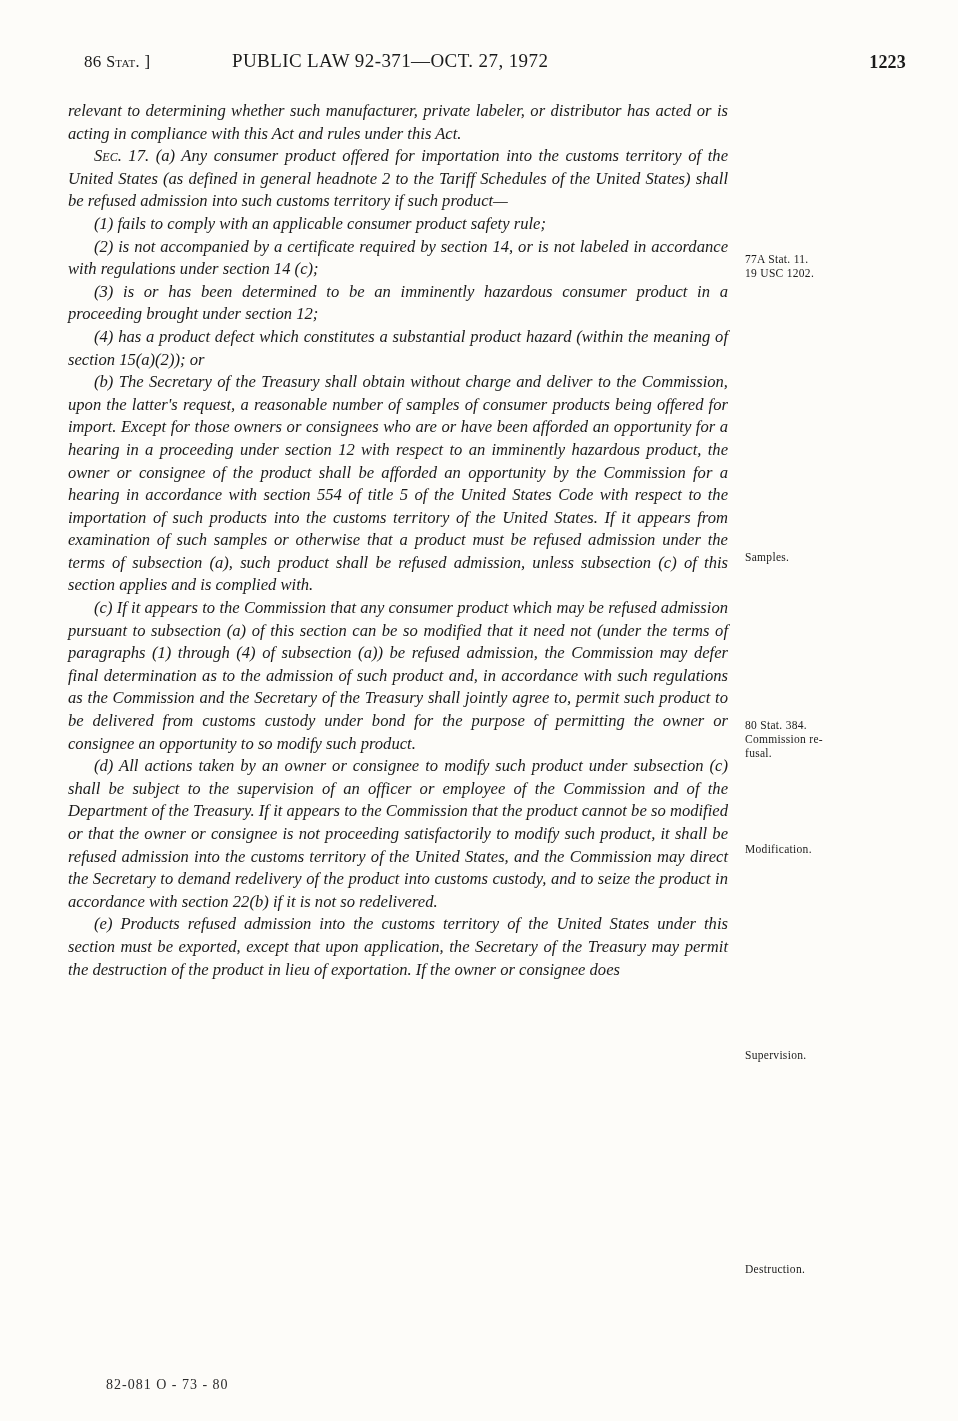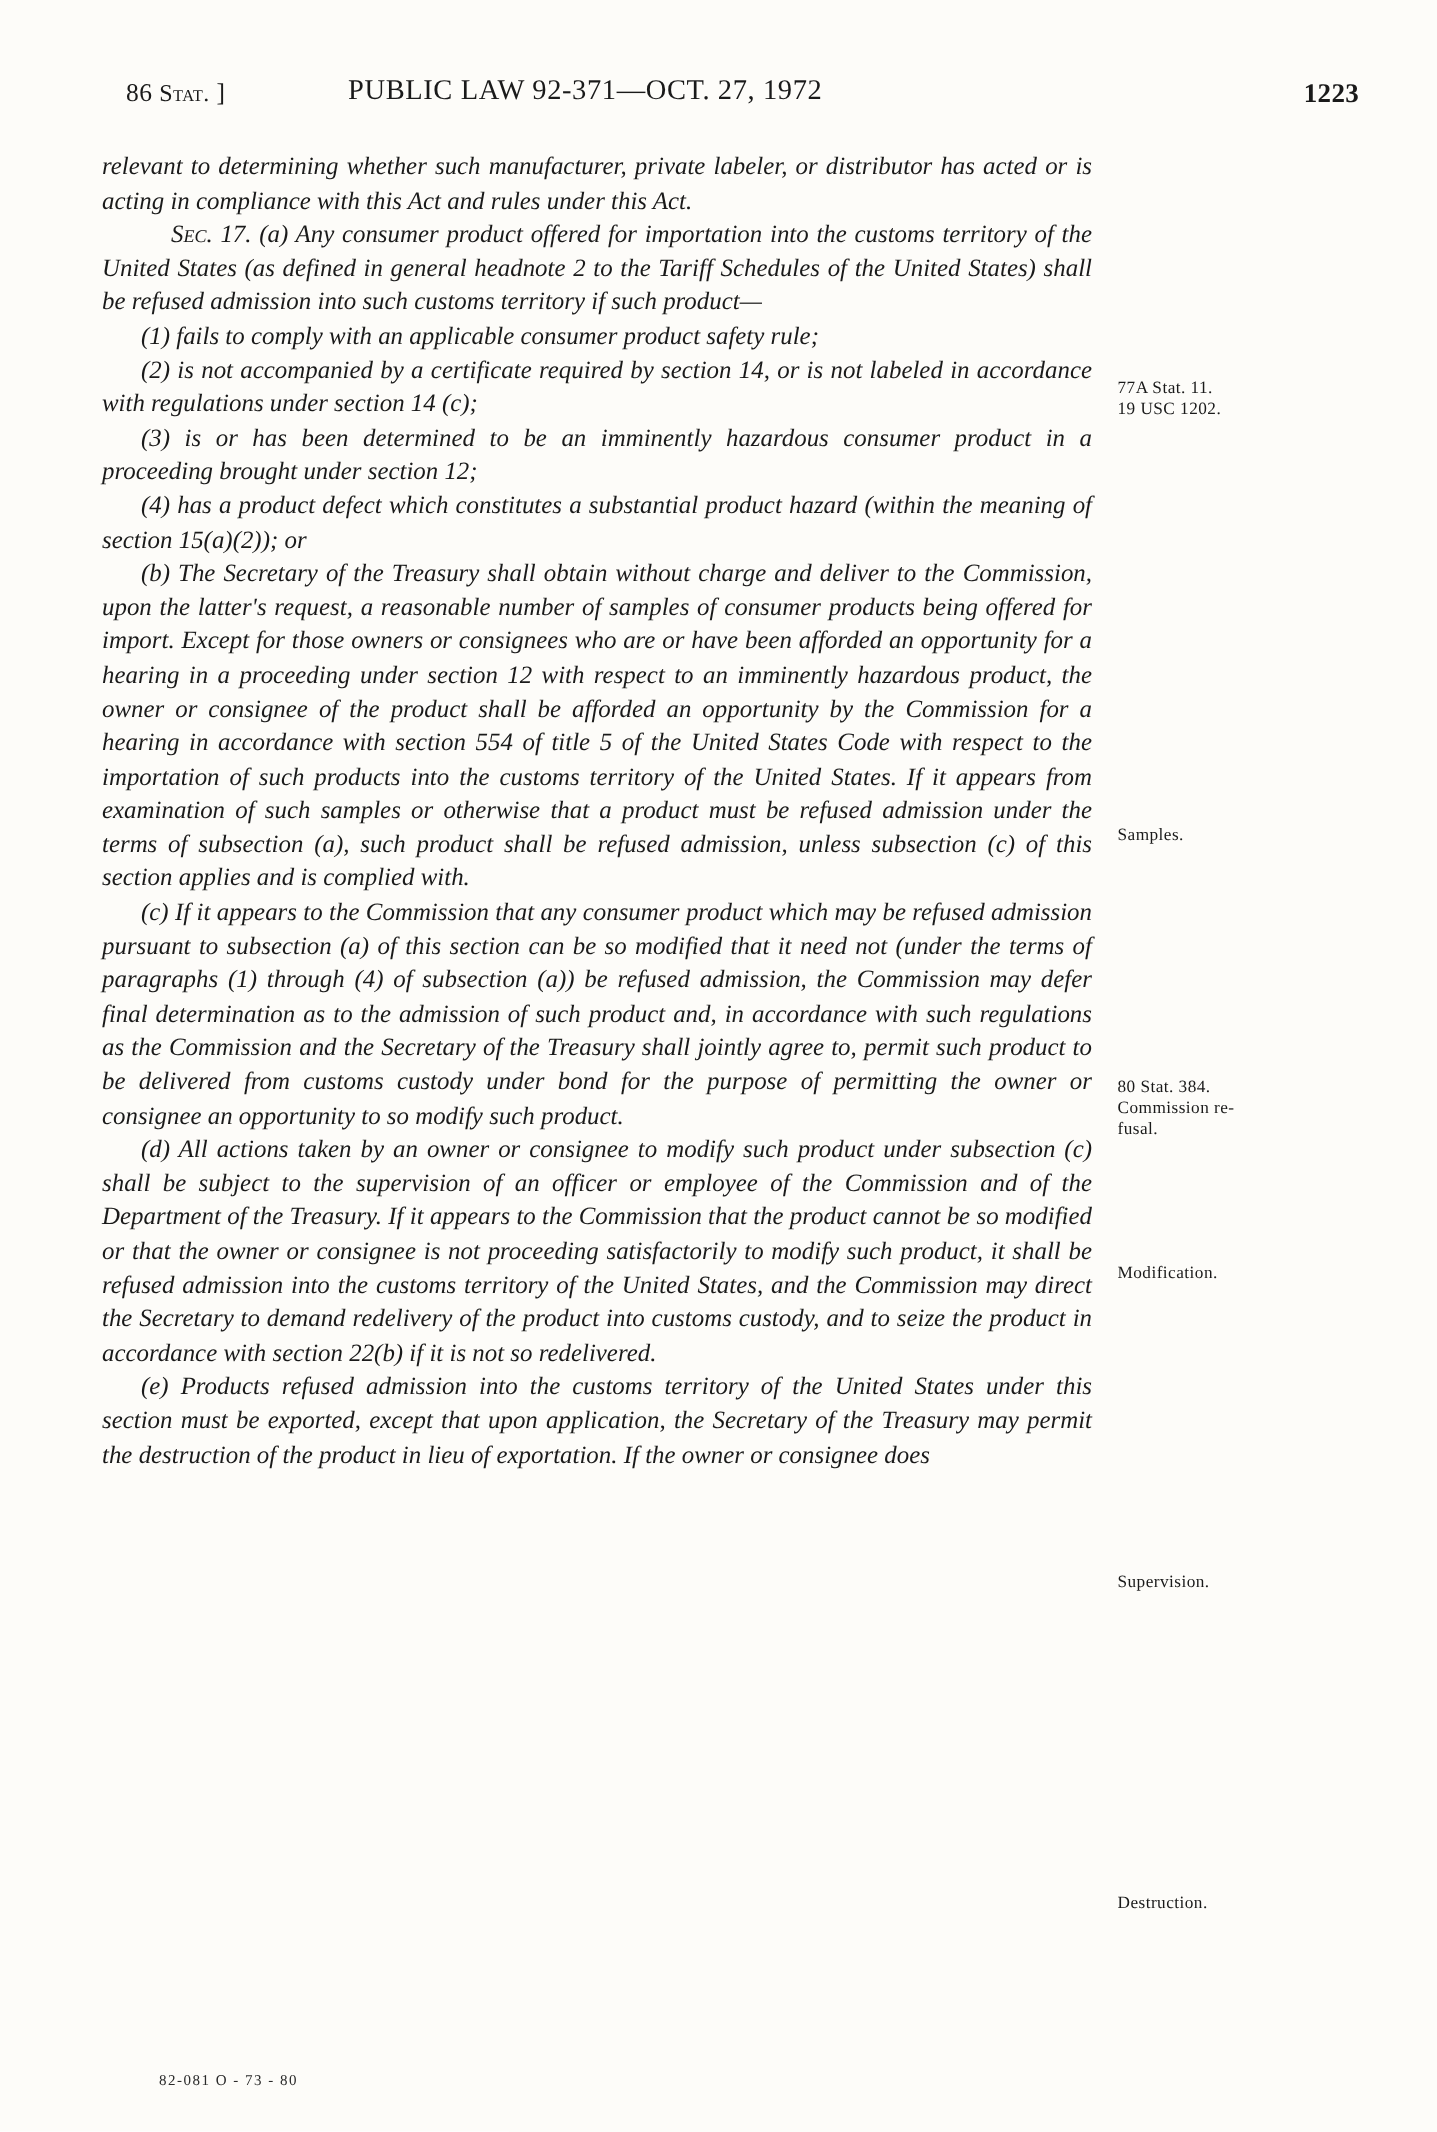--- a/index.html
+++ b/index.html
@@ -79,21 +79,20 @@
   }
   .center-head {
     text-align: center;
     font-variant: small-caps;
     letter-spacing: 1.1px;
     font-size: 15.5px;
     margin: 7px 0 6px 0;
   }
   .sc {
     font-variant: small-caps;
-    margin-left: 20px;
   }
   
   .margin-col {
     position: absolute;
     left: 745px;
     top: 100px;
     width: 160px;
     font-family: "Liberation Serif", serif;
     font-size: 11.5px;
     line-height: 14px;
@@ -102,21 +101,21 @@
   .mnote {
     position: absolute;
     left: 0;
     width: 155px;
   }
   
   .footer {
     position: absolute;
     left: 106px;
     bottom: 28px;
-    font-size: 10px;
+    font-size: 14px;
     letter-spacing: 1px;
     color: #2a2a2a;
   }
 </style>
 </head>
 <body>
 
 <div class="page">
 
   <div class="running-head">

